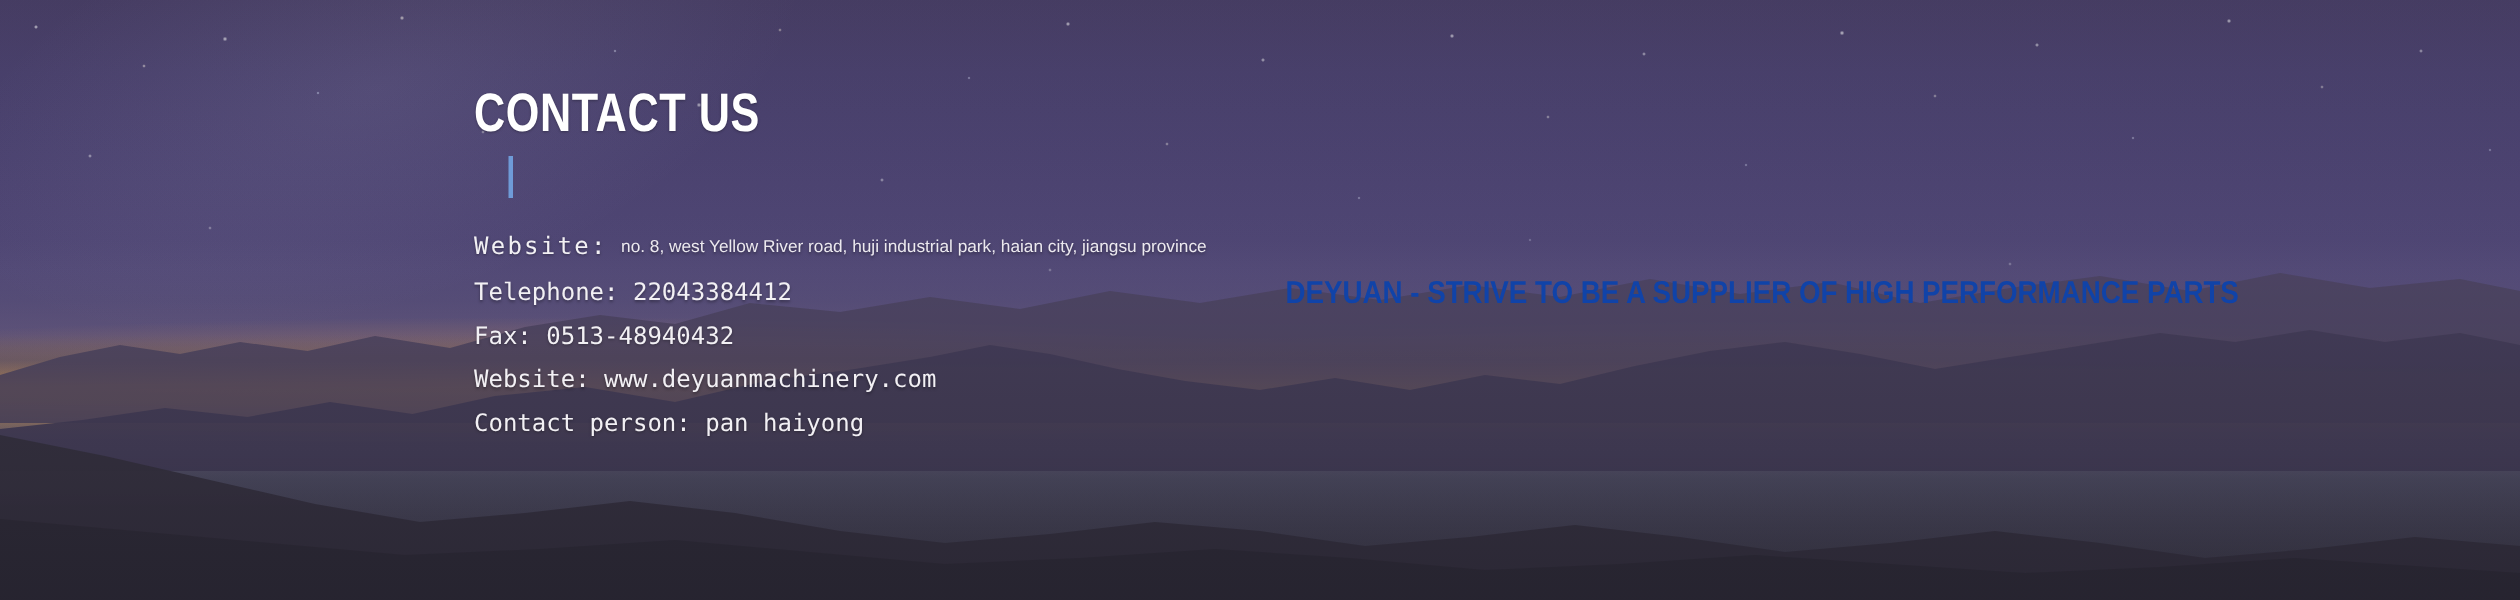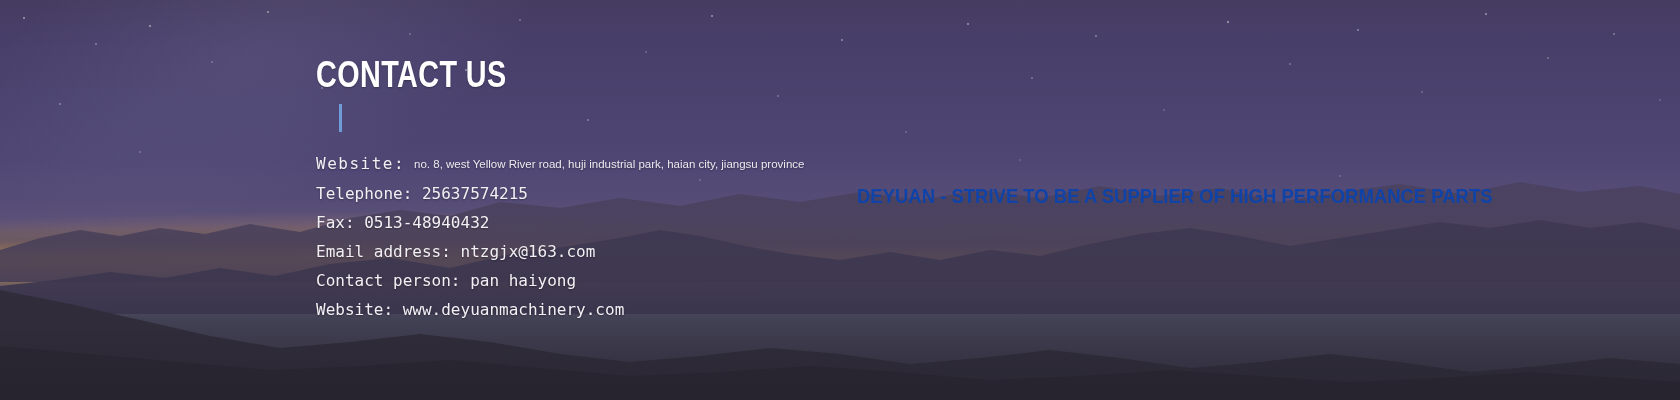--- a/index.html
+++ b/index.html
@@ -227,37 +227,34 @@
 
       <div class="title-rule"></div>
 
       <div class="contact-lines">
 
         <span class="row">
           <span class="addr-label">Website:</span><span class="addr-value">no. 8, west Yellow River road, huji industrial park, haian city, jiangsu province</span>
         </span>
 
         <span class="row">
-          <span>Telephone:</span>&nbsp;<span>25637574215</span>
+          <span>Telephone:</span>&nbsp;<span>22043384412</span>
         </span>
 
         <span class="row">
           <span>Fax:</span>&nbsp;<span>0513-48940432</span>
         </span>
 
-        <span class="row">
-          <span>Email address:</span>&nbsp;<span>ntzgjx@163.com</span>
+
+        <span class="row">
+          <span>Website:</span>&nbsp;<span>www.deyuanmachinery.com</span>
         </span>
 
         <span class="row">
           <span>Contact person:</span>&nbsp;<span>pan haiyong</span>
-        </span>
-
-        <span class="row">
-          <span>Website:</span>&nbsp;<span>www.deyuanmachinery.com</span>
         </span>
 
       </div>
     </div>
 
     <div class="tagline">DEYUAN - STRIVE TO BE A SUPPLIER OF HIGH PERFORMANCE PARTS</div>
 
   </div>
 </div>
 

